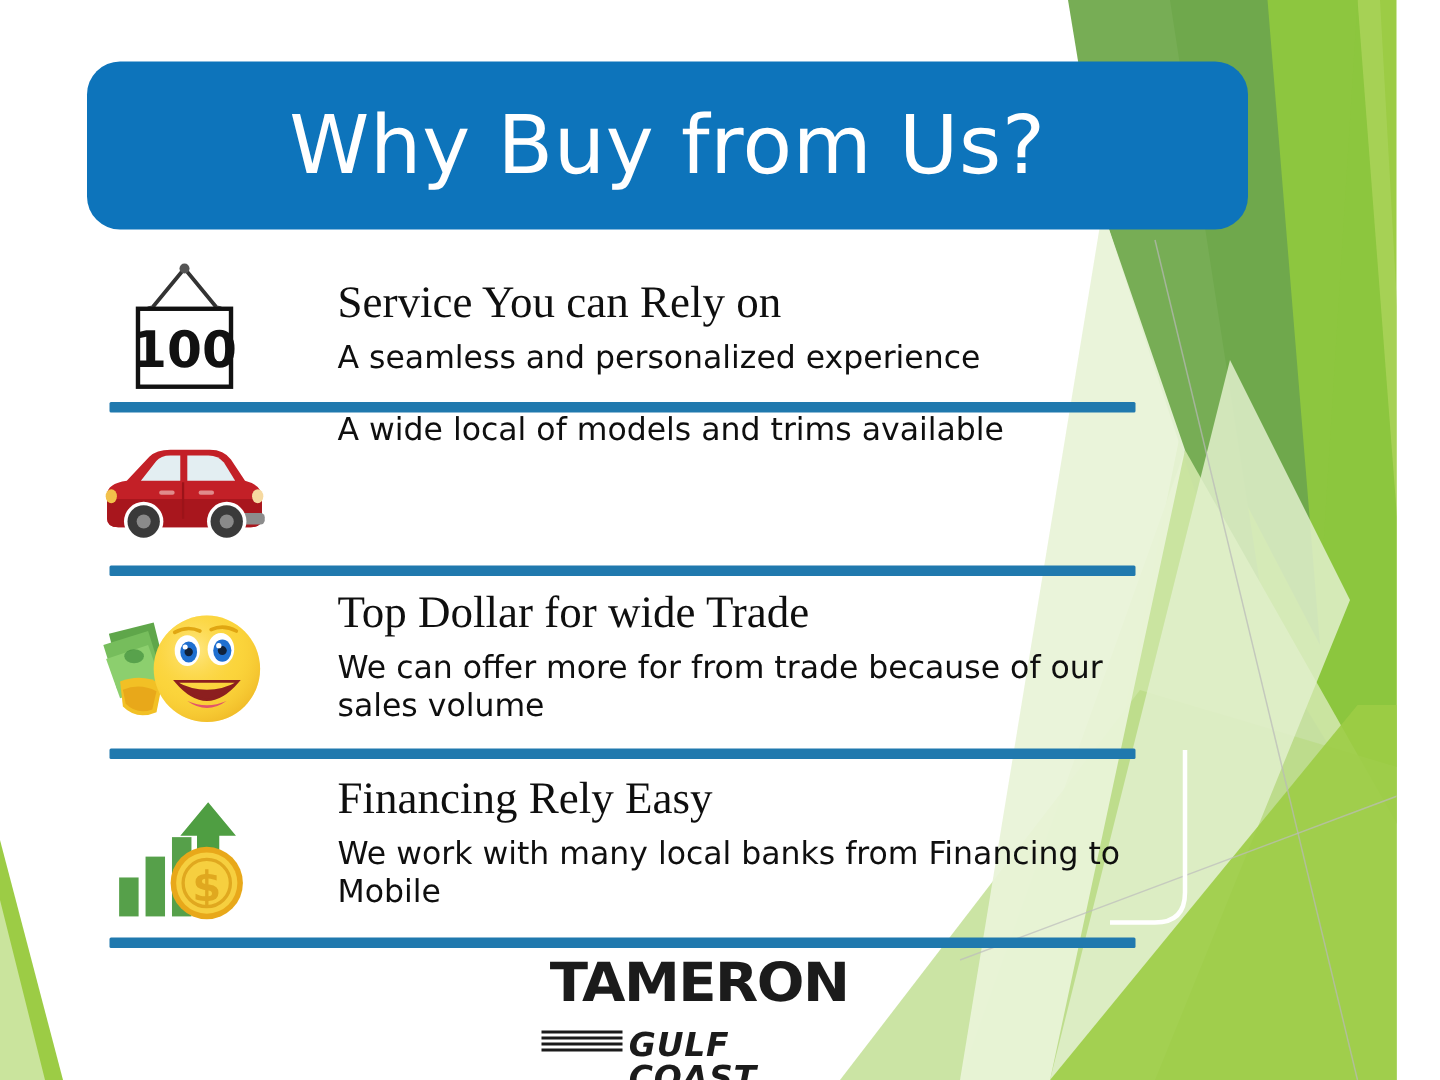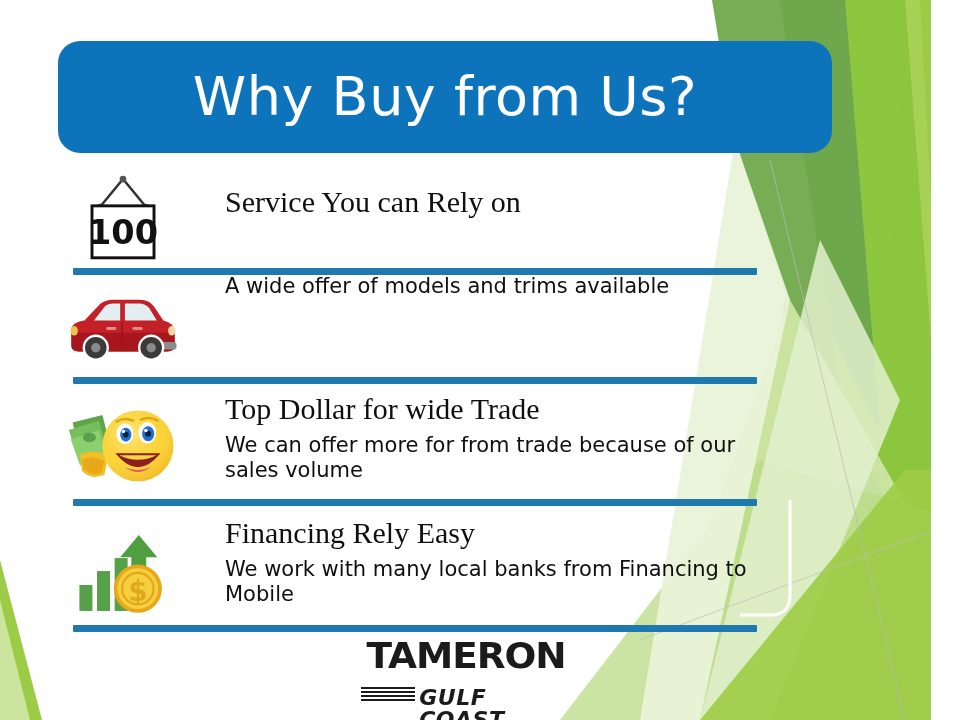--- a/index.html
+++ b/index.html
@@ -210,20 +210,21 @@
         <svg class="icon-svg" viewBox="0 0 100 105" width="84" height="88">
           <path d="M50 6 L22 40 M50 6 L78 40" stroke="#333" stroke-width="3" fill="none"></path>
           <circle cx="50" cy="6" r="4" fill="#555"></circle>
           <circle cx="23" cy="40" r="4.5" fill="#555"></circle>
           <circle cx="77" cy="40" r="4.5" fill="#555"></circle>
           <rect x="13" y="38" width="74" height="62" fill="#ffffff" stroke="#111" stroke-width="3.5"></rect>
           <text x="50" y="84" text-anchor="middle" font-family="DejaVu Sans, sans-serif" font-size="40" font-weight="bold" fill="#111">100</text>
         </svg>
       </div>
       <div class="bullet-heading">Service You can Rely on</div>
+      <div class="bullet-sub">A seamless and personalized experience</div>
       <div class="divider" style="top:100px"></div>
     </div>
 
     <div class="bullet" id="bullet-2">
       <div class="bullet-icon">
         <svg class="icon-svg" viewBox="0 0 130 82" width="122" height="78">
 
           <path d="M8 62 L8 42 Q8 33 22 31 L38 14 Q43 8 54 8 L84 8 Q95 8 100 16 L110 31 Q122 34 122 44 L122 62 Q122 70 112 70 L18 70 Q8 70 8 62 Z" fill="#ffffff" stroke="#ffffff" stroke-width="11" stroke-linejoin="round"></path>
 
           <path d="M10 60 L10 43 Q10 35 24 33 L40 16 Q45 11 55 11 L83 11 Q93 11 98 18 L108 33 Q120 36 120 45 L120 60 Q120 66 112 66 L18 66 Q10 66 10 60 Z" fill="#c32027"></path>
@@ -243,21 +244,21 @@
           <rect x="96" y="56" width="26" height="8" rx="3" fill="#8c8c8c"></rect>
 
           <circle cx="36" cy="62" r="14" fill="#ffffff"></circle>
           <circle cx="36" cy="62" r="11.5" fill="#3a3a3a"></circle>
           <circle cx="36" cy="62" r="5" fill="#8a8a8a"></circle>
           <circle cx="95" cy="62" r="14" fill="#ffffff"></circle>
           <circle cx="95" cy="62" r="11.5" fill="#3a3a3a"></circle>
           <circle cx="95" cy="62" r="5" fill="#8a8a8a"></circle>
         </svg>
       </div>
-      <div class="bullet-sub">A wide offer of models and trims available</div>
+      <div class="bullet-sub">A wide local of models and trims available</div>
       <div class="divider" style="top:103px"></div>
     </div>
 
     <div class="bullet" id="bullet-3">
       <div class="bullet-icon">
         <svg class="icon-svg" viewBox="0 0 120 90" width="112" height="84">
 
           <g>
             <path d="M6 22 L38 14 L46 46 L14 54 Z" fill="#5fa64a"></path>
             <path d="M2 30 L34 20 L44 52 L12 62 Z" fill="#76bd5c"></path>

